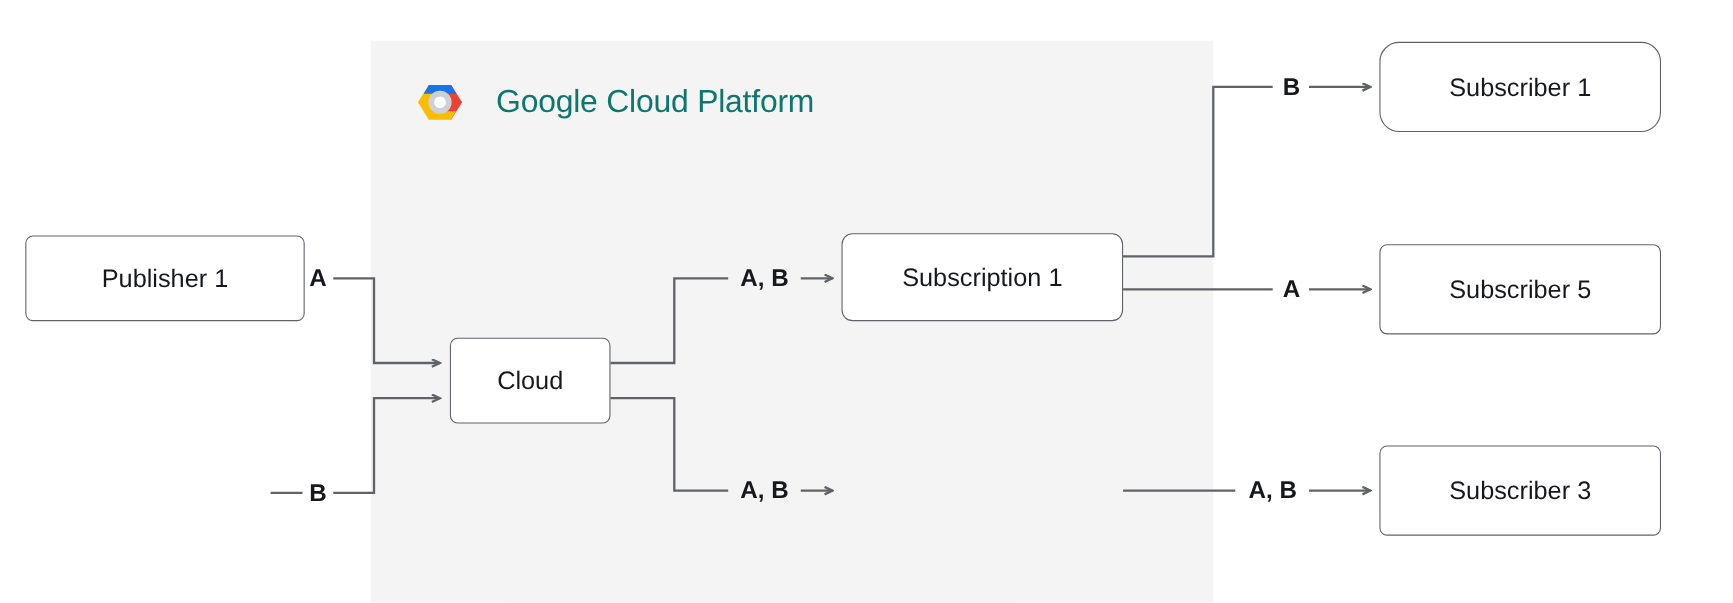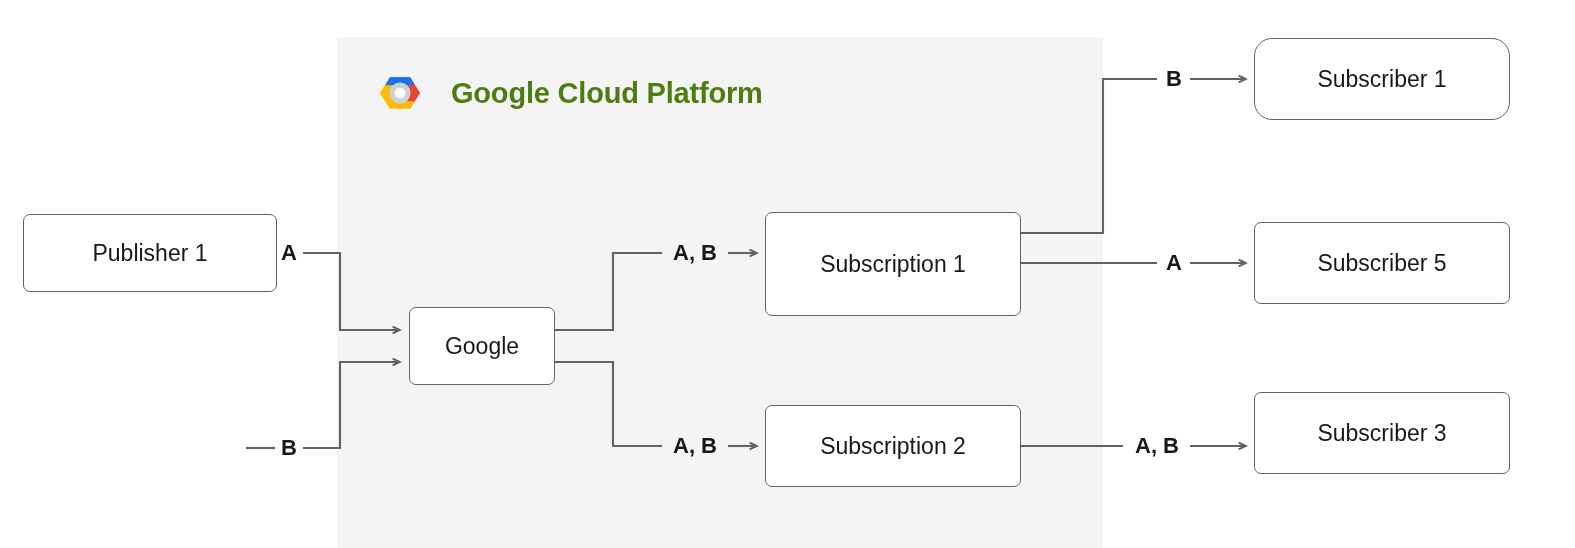--- a/index.html
+++ b/index.html
@@ -33,22 +33,22 @@
     align-items: center;
     gap: 14px;
   }
   #gcp-header .logo {
     width: 46px;
     height: 46px;
     display: block;
   }
   #gcp-header .title {
     font-size: 29px;
-    font-weight: bold;
-    color: #4d7c0f;
+    font-weight: normal;
+    color: #0f766e;
     letter-spacing: -0.2px;
     white-space: nowrap;
   }
   .node {
     position: absolute;
     box-sizing: border-box;
     background: #ffffff;
     border: 1.7px solid #5f6368;
     border-radius: 7px;
     display: flex;
@@ -128,31 +128,30 @@
     <path d="M1021,263 L1157,263"></path>
     <path d="M1190,263 L1246,263" marker-end="url(#arrowhead)"></path>
 
     <path d="M1021,446 L1123,446"></path>
     <path d="M1190,446 L1246,446" marker-end="url(#arrowhead)"></path>
   </svg>
 
   <div class="node" style="left:23px;  top:214px; width:254px; height:78px;">Publisher 1</div>
 
 
-  <div class="node" style="left:409px; top:307px; width:146px; height:78px;">Google</div>
+  <div class="node" style="left:409px; top:307px; width:146px; height:78px;">Cloud</div>
 
-  <div class="node" style="left:765px; top:212px; width:256px; height:104px;">Subscription 1</div>
+  <div class="node" style="left:765px; top:212px; width:256px; height:80px;border-radius:10px;">Subscription 1</div>
 
-  <div class="node" style="left:765px; top:405px; width:256px; height:82px;">Subscription 2</div>
 
   <div class="node" style="left:1254px; top:38px;  width:256px; height:82px;border-radius:18px;">Subscriber 1</div>
 
   <div class="node" style="left:1254px; top:222px; width:256px; height:82px;">Subscriber 5</div>
 
-  <div class="node" style="left:1254px; top:392px; width:256px; height:82px;">Subscriber 3</div>
+  <div class="node" style="left:1254px; top:405px; width:256px; height:82px;">Subscriber 3</div>
 
   <div class="edge-label" style="left:289px;  top:253px;">A</div>
 
   <div class="edge-label" style="left:289px;  top:448px;">B</div>
 
   <div class="edge-label" style="left:695px;  top:253px;">A, B</div>
 
   <div class="edge-label" style="left:695px;  top:446px;">A, B</div>
 
   <div class="edge-label" style="left:1174px; top:79px;">B</div>

